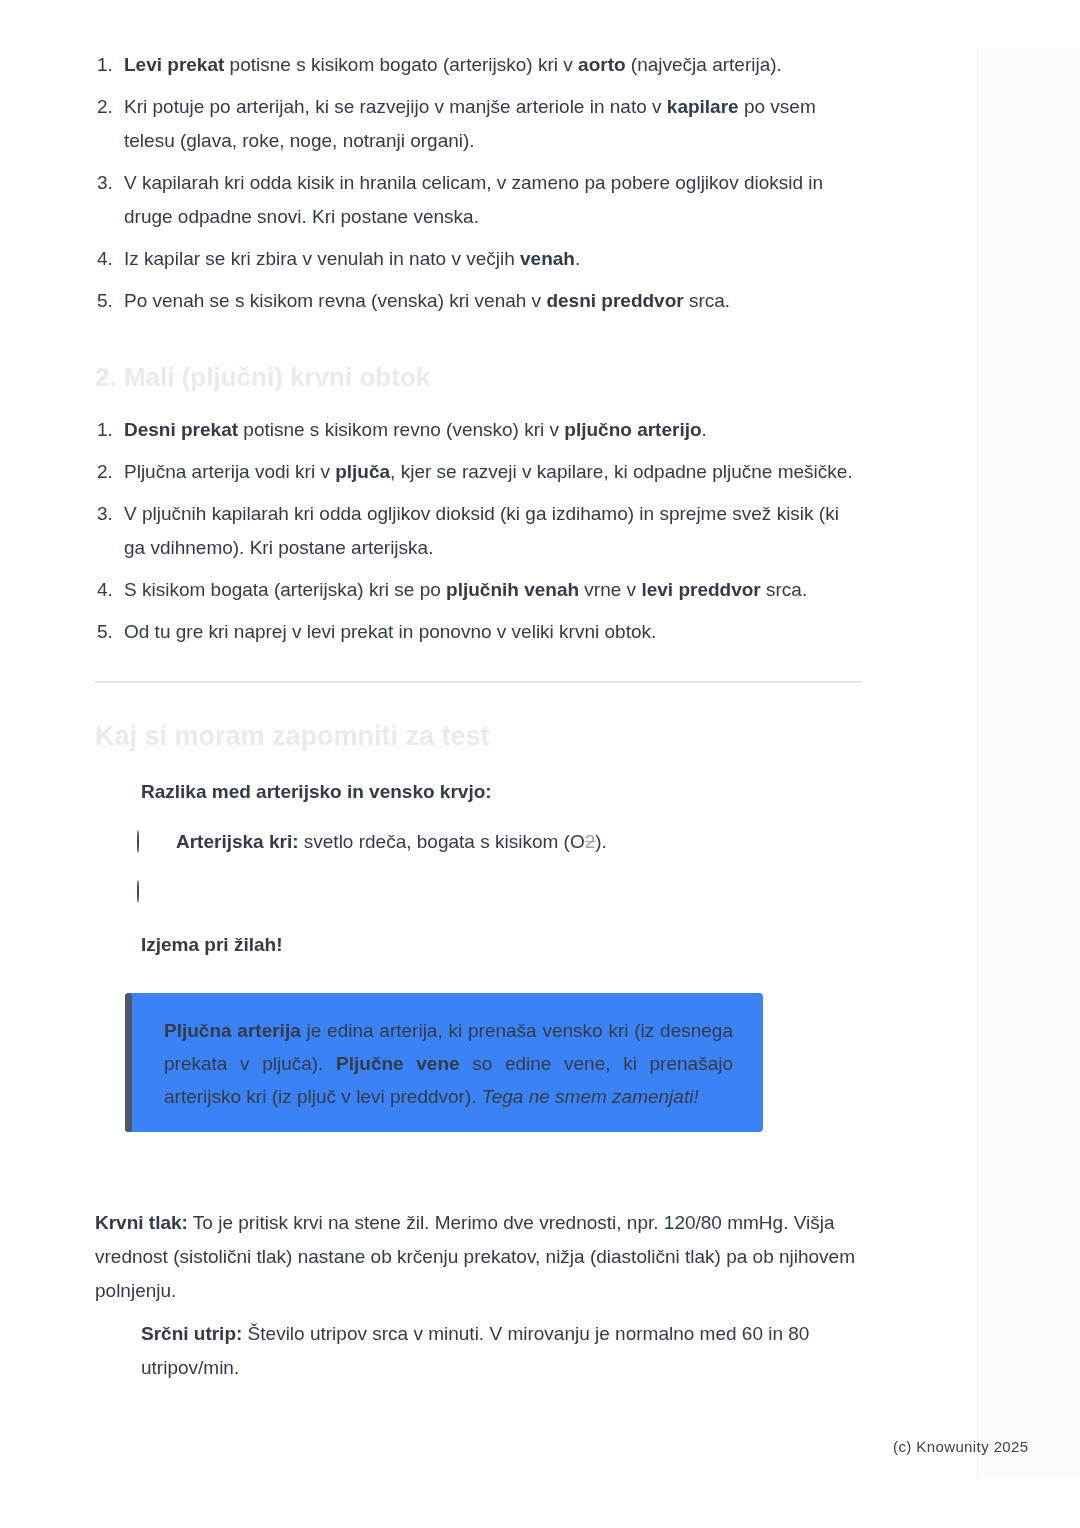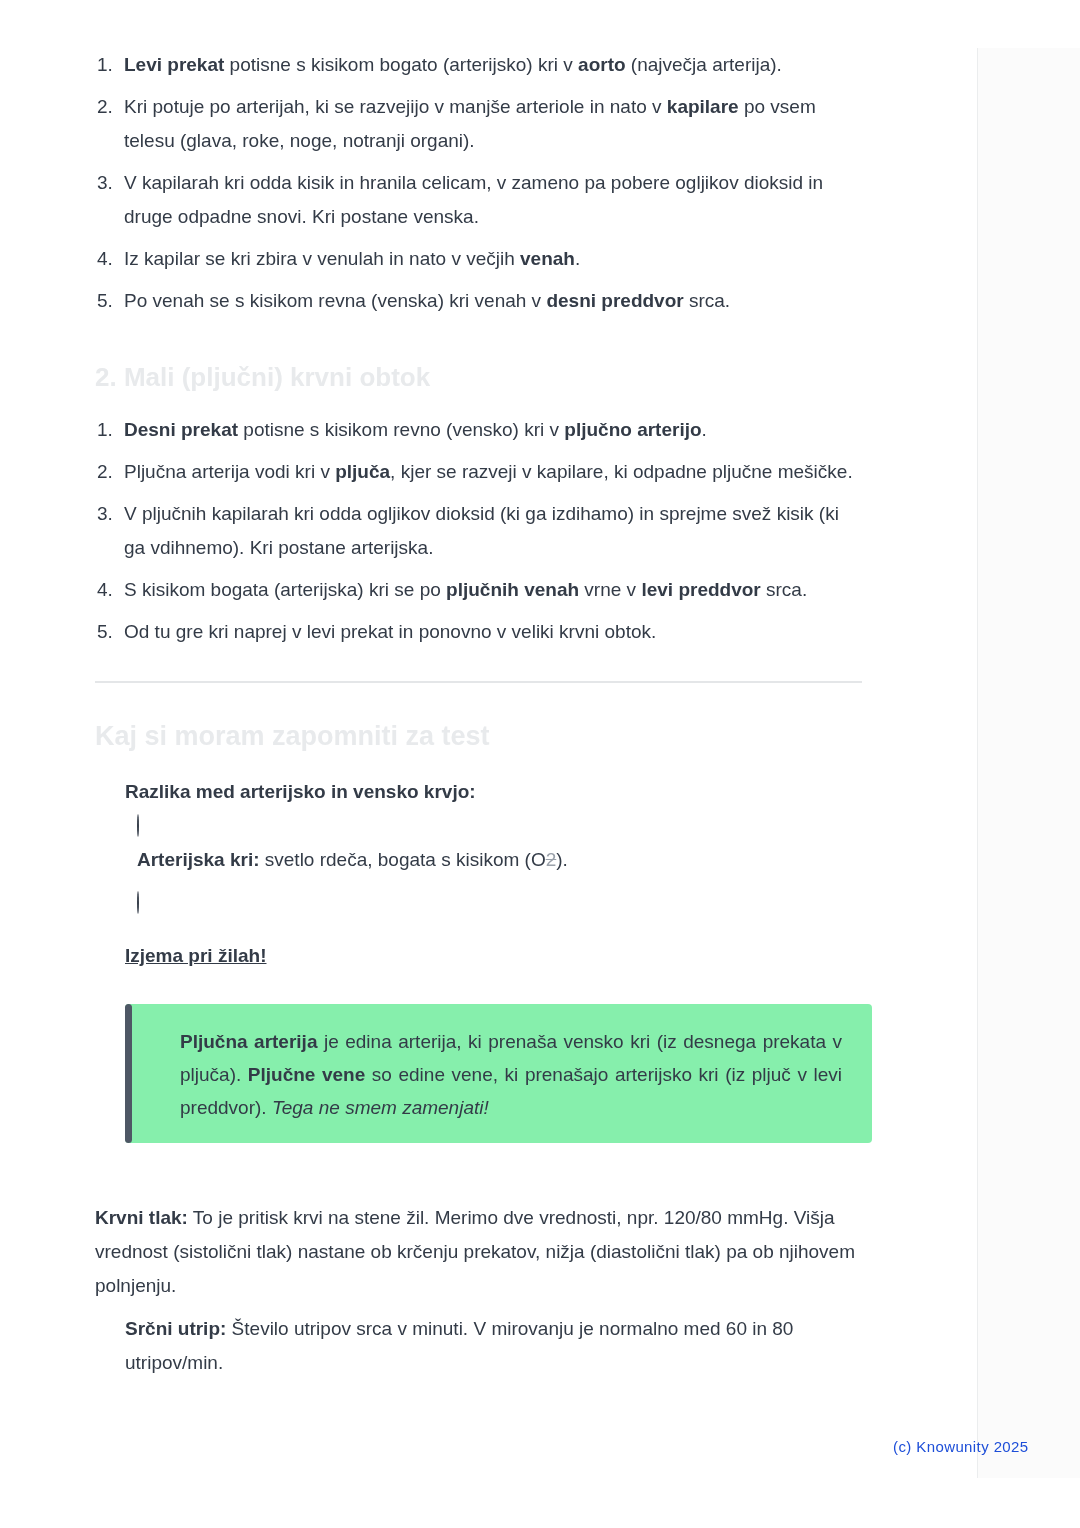--- a/index.html
+++ b/index.html
@@ -9,55 +9,55 @@
     font-family:"Liberation Sans","DejaVu Sans",sans-serif;
     color:#333b47;
     -webkit-font-smoothing:antialiased;
   }
   .right-rail{
     position:absolute;left:977px;top:48px;width:103px;height:1430px;
     background:#fbfbfb;border-left:1px solid #ebedee;
   }
   .watermark{
     position:absolute;left:893px;top:1438px;
-    font-size:15px;color:#1d4ed8;letter-spacing:.4px;white-space:nowrap;z-index:3;
+    font-size:15px;color:#404040;letter-spacing:.4px;white-space:nowrap;z-index:3;
   }
   .content{
     position:absolute;left:95px;top:0;width:767px;padding-top:48px;z-index:2;
   }
   .olist{margin:0;padding:0;}
   .oli{display:flex;margin-bottom:8px;font-size:19px;line-height:34px;}
   .oli .num{flex:none;width:27px;margin-left:2px;}
   .oli .txt{flex:1;}
   .b{font-weight:bold;}
   .i{font-style:italic;}
   .strike{color:#9aa1aa;text-decoration:line-through;}
   .faded-heading{
     font-weight:bold;color:#e8eaec;font-size:26px;line-height:34px;
     margin:42px 0 0 0;
   }
   .faded-heading.second{margin-top:36px;font-size:27px;}
   .intro{font-size:19px;line-height:34px;margin-top:22px;}
   .olist2{margin-top:19px;}
   .divider{height:2px;background:#e4e6e8;border:none;margin:32px 0 0 0;}
   .ulist{margin-top:22px;}
-  .uli{display:flex;font-size:19px;line-height:34px;}
+  .uli{display:flex;font-size:19px;line-height:34px;gap:16px;}
   .uli .marker{flex:none;width:30px;}
   .dot{width:7px;height:7px;border-radius:50%;background:#333b47;margin-top:14px;margin-left:9px;}
   .ring{width:6px;height:6px;border-radius:50%;border:1.6px solid #3a424e;margin-top:14px;background:#fff;}
   .sublist{margin-left:42px;}
-  .sublist .uli{margin-top:0;margin-bottom:9px;flex-direction:column;}
+  .sublist .uli{margin-top:16px;margin-bottom:9px;}
   .sublist .uli .marker{width:23px;}
-  .uli.spaced{margin-top:19px;text-decoration:underline;}
+  .uli.spaced{margin-top:19px;}
   .uli.spaced2{margin-top:24px;flex-direction:column;}
   .uli.spaced3{margin-top:9px;justify-content:center;}
   .callout{
-    position:relative;margin-top:31px;margin-left:30px;width:747px;
-    background:#86efac;border-radius:4px;
-    box-sizing:border-box;padding:21px 30px 19px 55px;
+    position:relative;margin-top:31px;margin-left:30px;width:638px;
+    background:#3b82f6;border-radius:4px;
+    box-sizing:border-box;padding:21px 30px 19px 39px;
   }
   .callout-bar{
     position:absolute;left:0;top:0;bottom:0;width:7px;
     background:#4e5765;border-radius:5px;
   }
   .callout-text{font-size:19px;line-height:33px;text-align:justify;}
 </style>
 </head>
 <body>
 

